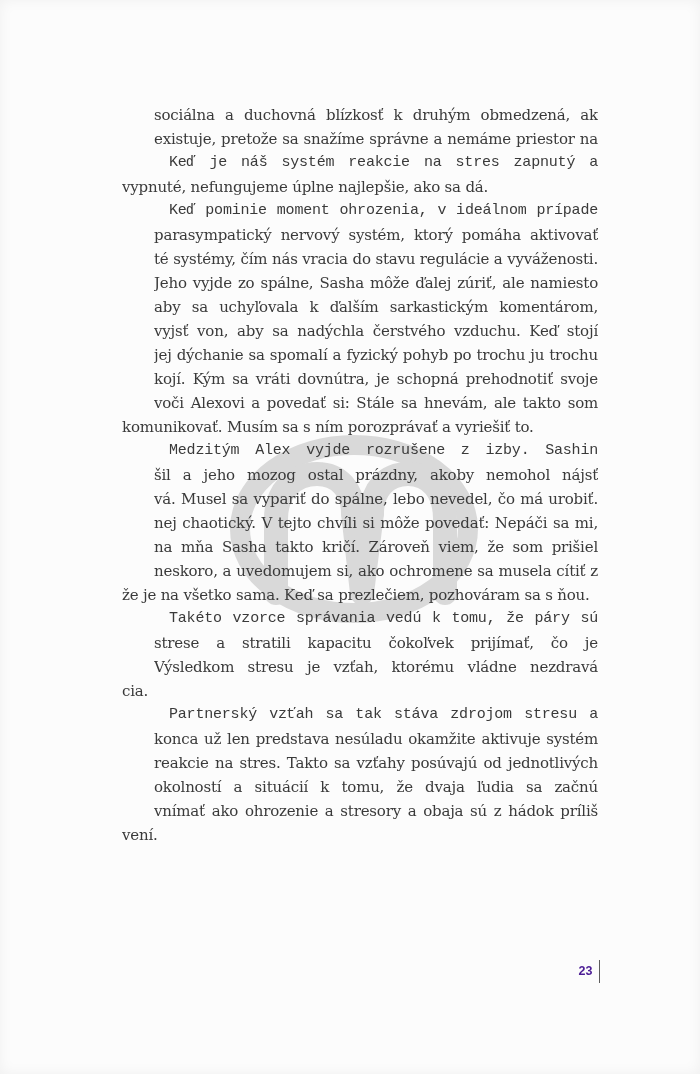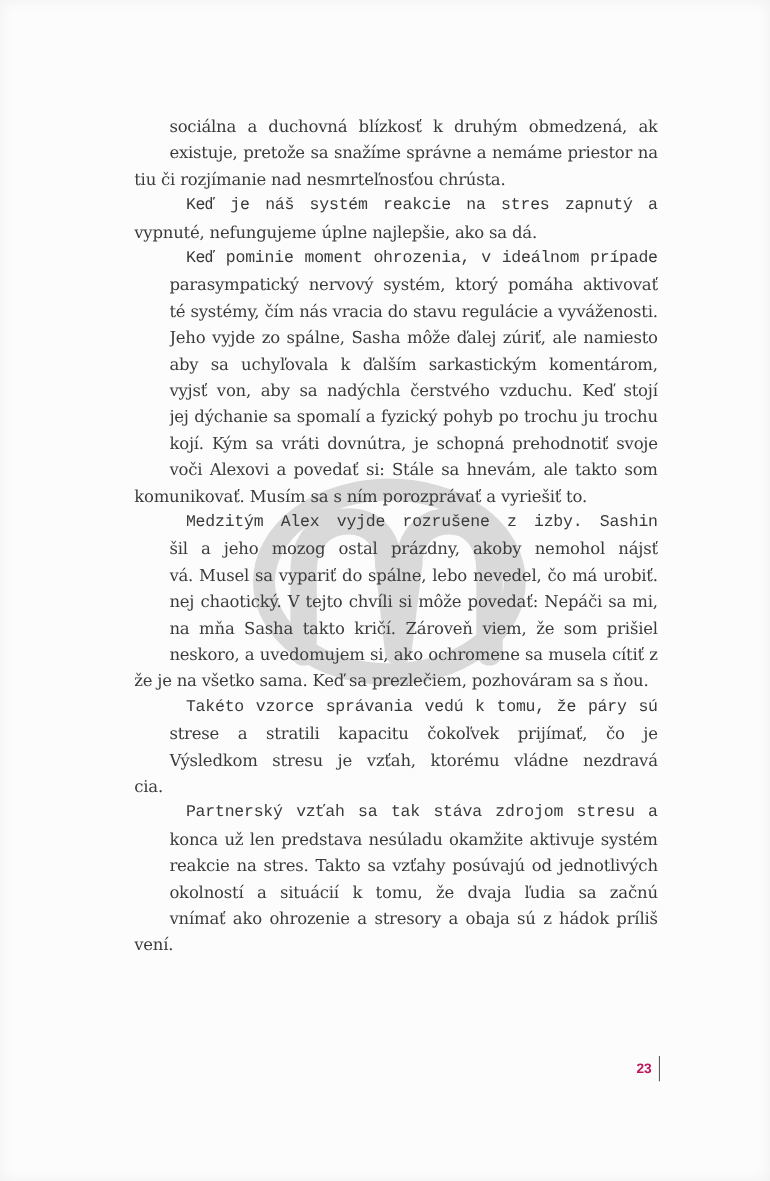--- a/index.html
+++ b/index.html
@@ -66,21 +66,21 @@
     height: 26px;
     display: flex;
     align-items: center;
     gap: 6px;
     z-index: 1;
   }
   .page-number {
     font-family: "Liberation Sans", sans-serif;
     font-weight: bold;
     font-size: 12.5px;
-    color: #be185d;
+    color: #4c1d95;
     line-height: 1;
   }
   .footer-rule {
     width: 1.5px;
     height: 23px;
     background: #5d5d5d;
   }
 </style>
 </head>
 <body>
@@ -93,21 +93,20 @@
       <path stroke-width="24" d="M50,170 L50,96 C50,68 68,51 91,51 C113,51 127,67 127,90"></path>
       <path stroke-width="24" d="M127,90 L136,170 L146,90"></path>
       <path stroke-width="24" d="M146,90 C146,67 160,51 182,51 C204,51 219,68 219,96 L219,170"></path>
     </g>
   </svg>
 
   <main class="text-block" id="text-block">
       <div class="paragraph">
         <div class="line justified">sociálna a duchovná blízkosť k druhým obmedzená, ak vôbec</div>
         <div class="line justified">existuje, pretože sa snažíme správne a nemáme priestor na empa-</div>
-        <div class="line">tiu či rozjímanie nad nesmrteľnosťou chrústa.</div>
       </div>
       <div class="paragraph">
         <div class="line justified first-indent">Keď je náš systém reakcie na stres zapnutý a ostatné systémy</div>
         <div class="line">vypnuté, nefungujeme úplne najlepšie, ako sa dá.</div>
       </div>
       <div class="paragraph">
         <div class="line justified first-indent">Keď pominie moment ohrozenia, v ideálnom prípade zasiahne</div>
         <div class="line justified">parasympatický nervový systém, ktorý pomáha aktivovať vypnu-</div>
         <div class="line justified">té systémy, čím nás vracia do stavu regulácie a vyváženosti. Keď</div>
         <div class="line justified">Jeho vyjde zo spálne, Sasha môže ďalej zúriť, ale namiesto toho,</div>

